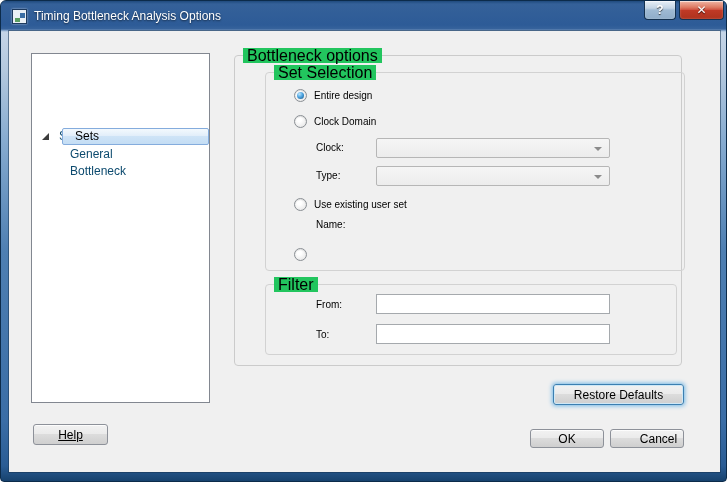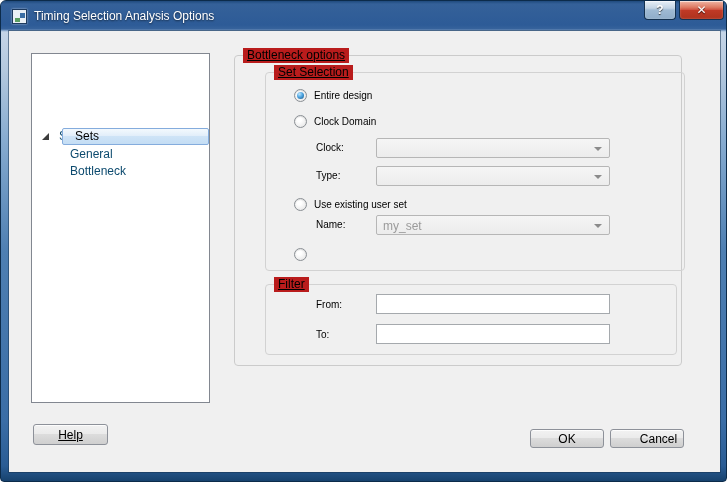--- a/index.html
+++ b/index.html
@@ -77,22 +77,22 @@
   .sel-box {
     position:absolute; left:30px; top:74px; width:147px; height:17px;
     background:linear-gradient(180deg,#f3f9fd 0%,#e2eefa 45%,#cfe4f7 46%,#c4ddf4 100%);
     border:1px solid #84acdd; border-radius:2px;
     font-size:12px; line-height:15px; padding-left:12px; color:#000;
   }
 
   
   .groupbox { position:absolute; border:1px solid #cbcbcb; border-radius:4px; }
   .gb-label {
-    position:absolute; top:-8px; background:#b91c1c; padding:0 4px;
-    font-size:12px; line-height:15px; color:#000; white-space:nowrap;text-decoration:underline;
+    position:absolute; top:-8px; background:#22c55e; padding:0 4px;
+    font-size:16px; line-height:15px; color:#000; white-space:nowrap;
   }
 
   
   .radio {
     position:absolute; width:13px; height:13px; border-radius:50%;
     border:1px solid #8a8f94;
     background:radial-gradient(circle at 40% 35%, #ffffff 20%, #ececec 70%, #dcdcdc 100%);
     box-shadow:inset 0 1px 1px rgba(0,0,0,.1);
   }
   .radio.checked::after {
@@ -133,21 +133,21 @@
     box-shadow:0 0 4px 1px #74b8e6, inset 0 0 0 1px #cfe8f6, inset 0 1px 0 rgba(255,255,255,.8);
   }
 </style>
 </head>
 <body>
 
 <div class="window">
 
   <div class="titlebar">
     <span class="app-icon"></span>
-    <span class="title-text">Timing Selection Analysis Options</span>
+    <span class="title-text">Timing Bottleneck Analysis Options</span>
     <div class="cap-btn help-cap">
       <span>?</span>
     </div>
     <div class="cap-btn close-cap">
       <span>✕</span>
     </div>
   </div>
 
   <div class="dialog-body">
 
@@ -182,37 +182,34 @@
         <span class="lbl" style="left:50px; top:96px;">Type:</span>
         <div class="combo" style="left:110px; top:93px;" aria-disabled="true">
           <span class="combo-val"></span>
           <span class="combo-arrow"></span>
         </div>
 
         <span class="radio" style="left:28px; top:125px;"></span>
         <span class="lbl" style="left:48px; top:125px;">Use existing user set</span>
 
         <span class="lbl" style="left:50px; top:145px;">Name:</span>
-        <div class="combo" style="left:110px; top:142px;" aria-disabled="true">
-          <span class="combo-val">my_set</span>
-          <span class="combo-arrow"></span>
-        </div>
 
         <span class="radio" style="left:28px; top:175px;"></span>
       </div>
 
       <div class="groupbox" style="left:30px; top:228px; width:412px; height:71px; border-color:#d2d2d2;">
         <span class="gb-label" style="left:8px;">Filter</span>
 
         <span class="lbl" style="left:50px; top:13px;">From:</span>
         <input class="tinput" style="left: 110px; top: 9px;" value="">
 
         <span class="lbl" style="left:50px; top:43px;">To:</span>
         <input class="tinput" style="left: 110px; top: 39px;" value="">
       </div>
     </div>
 
+    <button class="btn focused" style="left:544px; top:353px; width:131px; height:21px;">Restore Defaults</button>
 
     <button class="btn" style="left:24px; top:393px; width:75px; height:21px;text-decoration:underline;">Help</button>
     <button class="btn" style="left:521px; top:398px; width:74px; height:19px;">OK</button>
     <button class="btn" style="left:601px; top:398px; width:74px; height:19px;padding-left:23px;">Cancel</button>
   </div>
 </div>
 
 </body></html>

